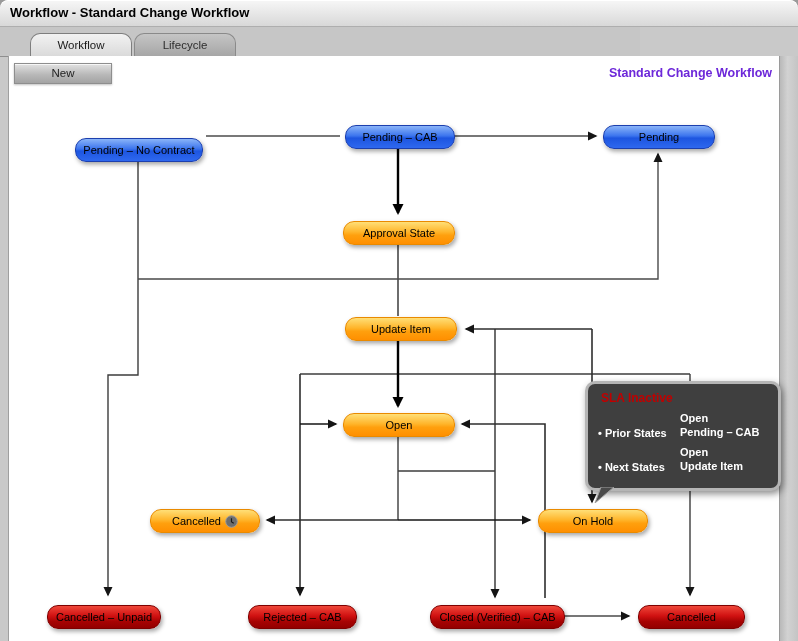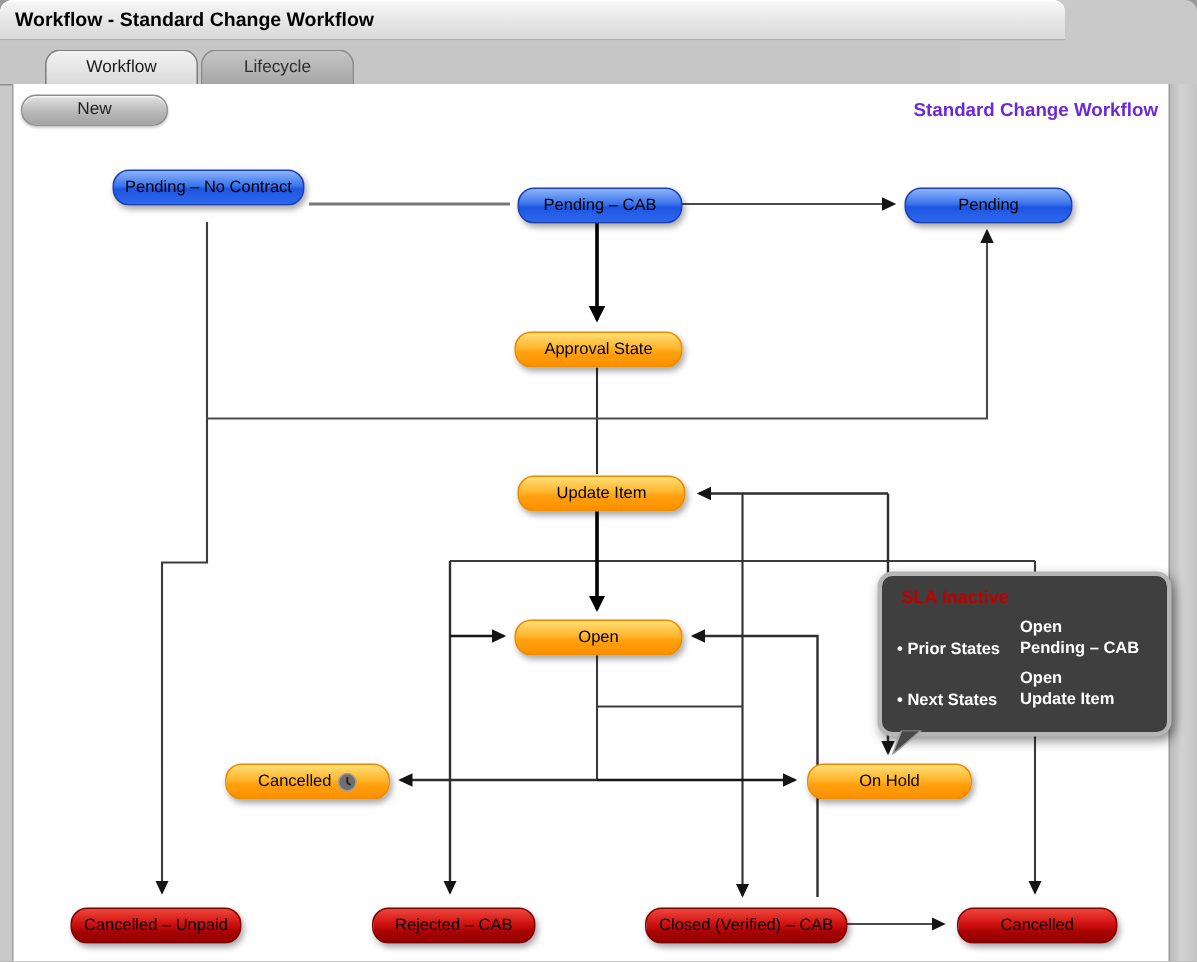--- a/index.html
+++ b/index.html
@@ -1,56 +1,56 @@
 <!DOCTYPE html>
 <html><head>
 <meta charset="utf-8">
 <style>
   html,body { margin:0; padding:0; background:#9a9a9a; font-family:"Liberation Sans", sans-serif; }
   .window { position:relative; width:798px; height:641px; background:#c9c9c9;
             border-radius:8px 8px 0 0; overflow:hidden; }
-  .titlebar { position:absolute; left:0; top:0; width:710px; height:26px;
+  .titlebar { position:absolute; left:0; top:0; width:798px; height:26px;
               background:linear-gradient(180deg,#f7f7f7,#d8d8d8);
               border-bottom:1px solid #aeaeae; border-radius:8px 8px 0 0;
               box-shadow:inset 0 1px 0 #ffffff; }
   .titlebar .t { position:absolute; left:10px; top:0; line-height:26px;
                  font-size:13px; font-weight:bold; color:#000; }
   .tabstrip { position:absolute; left:0; top:27px; width:640px; height:29px;
               background:#c6c6c6; border-bottom:1px solid #8f8f8f; }
   .tab { position:absolute; bottom:0; height:22px; width:100px; text-align:center;
          line-height:22px; font-size:11.5px; border-radius:10px 10px 0 0; }
   .tab.active { left:30px; background:linear-gradient(180deg,#f2f2f2,#dadada);
                 border:1px solid #7e7e7e; border-bottom:none; color:#1a1a1a; z-index:2; }
   .tab.inactive { left:134px; background:linear-gradient(180deg,#c5c5c5,#a6a6a6);
                   border:1px solid #8a8a8a; border-bottom:none; color:#2e2e2e; z-index:1; }
   .panel { position:absolute; left:8px; top:56px; width:771px; height:585px;
            background:#ffffff; border-left:1px solid #9f9f9f; }
   .right-gutter { position:absolute; left:779px; top:56px; width:19px; height:585px;
                   background:linear-gradient(90deg,#b9b9b9,#d2d2d2 40%,#c3c3c3);
                   border-left:1px solid #9a9a9a; }
   .new-btn { position:absolute; left:14px; top:63px; width:96px; height:19px;
-             border-radius:10px; border:1px solid #8e8e8e; cursor:default;
+             border-radius:0; border:1px solid #8e8e8e; cursor:default;
              background:linear-gradient(180deg,#e2e2e2,#b9b9b9 55%,#a3a3a3);
              box-shadow:0 1px 2px rgba(0,0,0,.25), inset 0 1px 0 rgba(255,255,255,.7);
              text-align:center; line-height:19px; font-size:11.5px; color:#222; }
   .heading { position:absolute; right:26px; top:66px; font-size:12.5px;
              font-weight:bold; color:#6d28d9; }
   svg.wires { position:absolute; left:0; top:0; width:798px; height:641px; pointer-events:none; }
   .node { position:absolute; height:22px; border-radius:11px; display:flex;
           align-items:center; justify-content:center; gap:4px;
           font-size:11px; color:#000; white-space:nowrap;
           box-shadow:1.5px 2.5px 4px rgba(0,0,0,.35); }
   .blue   { background:linear-gradient(180deg,#8ab4f8 0%,#3b74ee 45%,#1d55e0 55%,#2e68ef 100%);
             border:1px solid #1c3fae; }
   .orange { background:linear-gradient(180deg,#ffdf77 0%,#ffb52b 45%,#ffa00e 60%,#ff8f00 100%);
             border:1px solid #e98a00; }
   .red    { background:linear-gradient(180deg,#ef473a 0%,#d01111 45%,#a70303 70%,#930000 100%);
             border:1px solid #7e0000; }
   
-  .n0 { left:75px;  top:113px; width:126px; }
+  .n0 { left:75px;  top:138px; width:126px; }
   .n1 { left:345px; top:125px; width:108px; }
   .n2 { left:603px; top:125px; width:110px; }
   .n3 { left:343px; top:221px; width:110px; }
   .n4 { left:345px; top:317px; width:110px; }
   .n5 { left:343px; top:413px; width:110px; }
   .n6 { left:150px; top:509px; width:108px; }
   .n7 { left:538px; top:509px; width:108px; }
   .n8 { left:47px;  top:605px; width:112px; }
   .n9 { left:248px; top:605px; width:107px; }
   .n10{ left:430px; top:605px; width:133px; }

